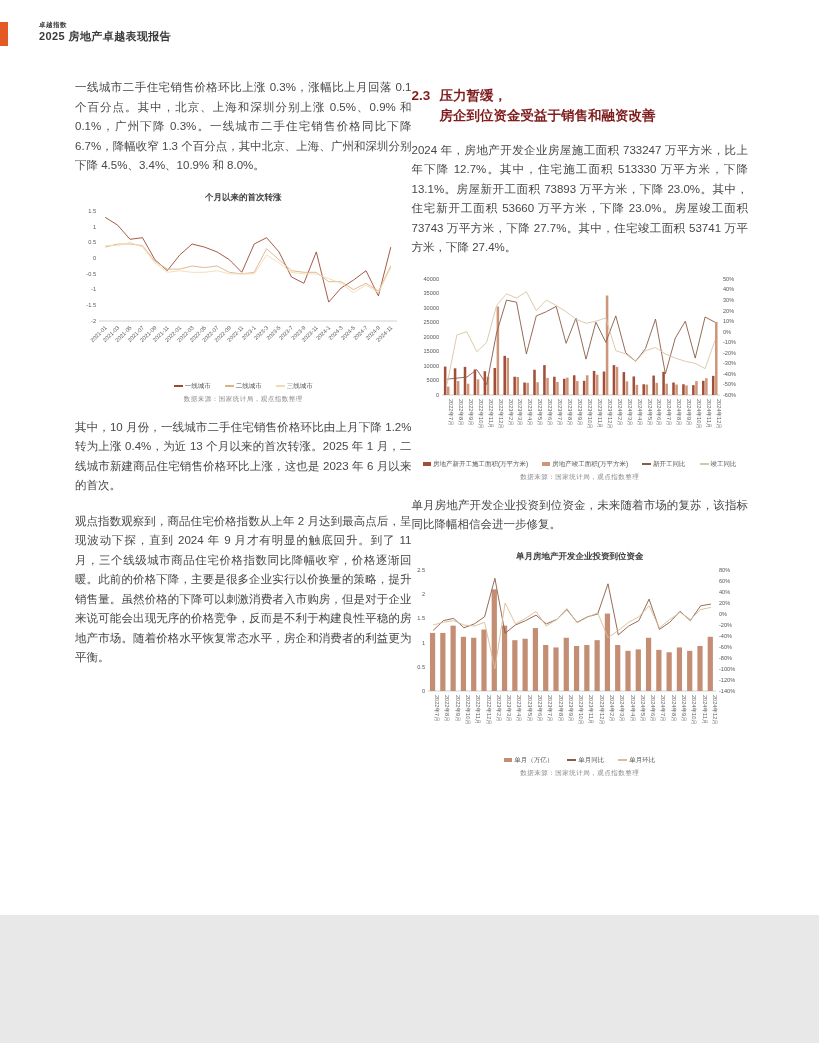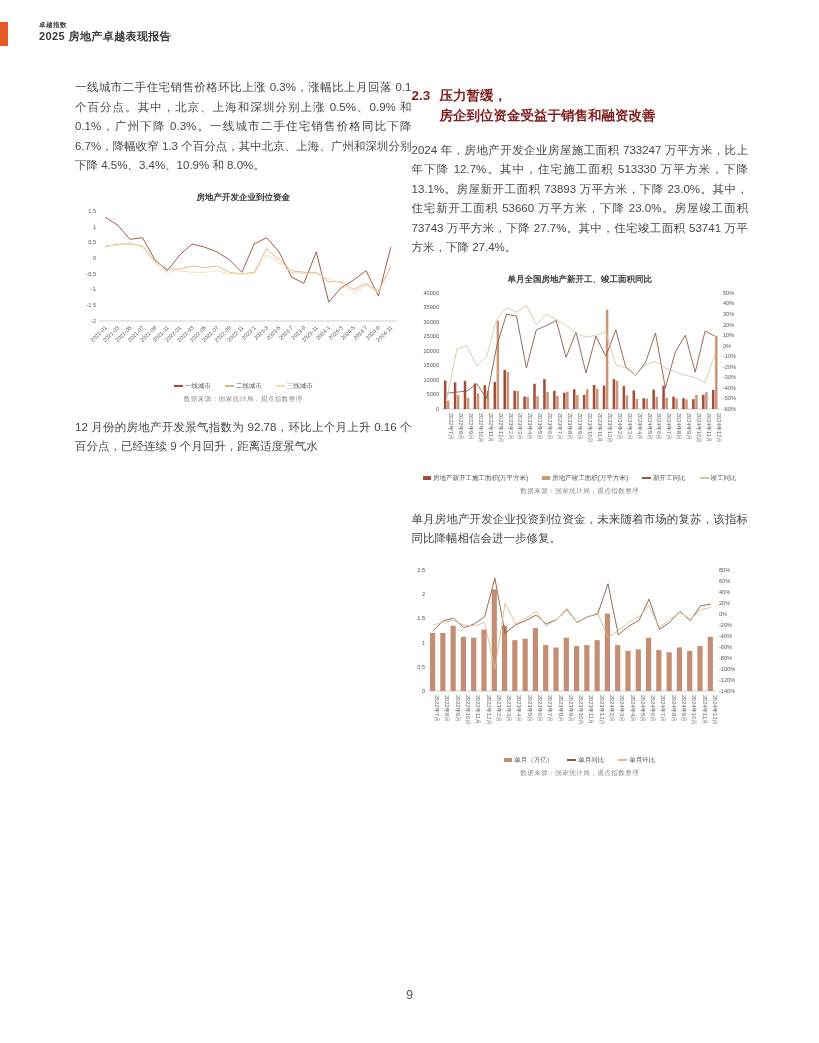--- a/index.html
+++ b/index.html
@@ -1,16 +1,16 @@
 <!DOCTYPE html>
 <html><head>
 <meta charset="utf-8">
 <style>
   html,body{margin:0;padding:0;background:#e8e8e8;}
-  .page{position:relative;width:819px;height:1043px;margin:0 auto;background:#ffffff;overflow:hidden;
+  .page{position:relative;width:819px;height:915px;margin:0 auto;background:#ffffff;overflow:hidden;
         font-family:"Liberation Sans","DejaVu Sans",sans-serif;color:#474747;}
   
   .hdr-block{position:absolute;left:0;top:22px;width:8px;height:24px;background:#E45A24;}
   .hdr-text{position:absolute;left:39px;top:21px;line-height:1.1;}
   .hdr-small{font-size:6.5px;font-weight:bold;color:#3f3f3f;letter-spacing:.5px;}
   .hdr-title{font-size:11px;font-weight:bold;color:#3a3a3a;letter-spacing:.4px;margin-top:2px;}
   
   .content{position:absolute;top:78px;left:75px;right:71px;display:flex;}
   .col{flex:1;min-width:0;}
   .para{font-size:11.5px;line-height:19.5px;text-align:justify;margin:0 0 16px 0;}
@@ -42,21 +42,21 @@
     <div class="hdr-small">卓越指数</div>
     <div class="hdr-title">2025 房地产卓越表现报告</div>
   </div>
 
   <div class="content">
 
     <div class="col">
       <p class="para">一线城市二手住宅销售价格环比上涨 0.3%，涨幅比上月回落 0.1 个百分点。其中，北京、上海和深圳分别上涨 0.5%、0.9% 和 0.1%，广州下降 0.3%。一线城市二手住宅销售价格同比下降 6.7%，降幅收窄 1.3 个百分点，其中北京、上海、广州和深圳分别下降 4.5%、3.4%、10.9% 和 8.0%。</p>
 
       <figure>
-        <div class="chart-title">房地产开发企业到位资金</div>
+        <div class="chart-title">个月以来的首次转涨</div>
         <svg class="chart-svg" viewBox="0 0 330 175" width="330" height="175">
             <line x1="24" y1="115" x2="322" y2="115" stroke="#b3b3b3" stroke-width="0.6"></line>
             <text x="21" y="6.9" text-anchor="end" class="tk">1.5</text>
             <text x="21" y="22.614285714285714" text-anchor="end" class="tk">1</text>
             <text x="21" y="38.32857142857143" text-anchor="end" class="tk">0.5</text>
             <text x="21" y="54.04285714285714" text-anchor="end" class="tk">0</text>
             <text x="21" y="69.75714285714287" text-anchor="end" class="tk">-0.5</text>
             <text x="21" y="85.47142857142858" text-anchor="end" class="tk">-1</text>
             <text x="21" y="101.18571428571428" text-anchor="end" class="tk">-1.5</text>
             <text x="21" y="116.9" text-anchor="end" class="tk">-2</text>
@@ -98,37 +98,37 @@
               <em>二线城市</em>
             </span>
             <span class="lg-item">
               <i class="sw-line" style="background: rgb(239, 221, 178);"></i>
               <em>三线城市</em>
             </span>
           </div>
         <div class="chart-source">数据来源：国家统计局，观点指数整理</div>
       </figure>
 
-      <p class="para">12 月份的房地产开发景气指数为 92.78，环比上个月上升 0.16 个百分点，已经连续 9 个月回升，距离适度景气水</p>
+      <p class="para">其中，10 月份，一线城市二手住宅销售价格环比由上月下降 1.2% 转为上涨 0.4%，为近 13 个月以来的首次转涨。2025 年 1 月，二线城市新建商品住宅销售价格环比上涨，这也是 2023 年 6 月以来的首次。</p>
+      <p class="para">观点指数观察到，商品住宅价格指数从上年 2 月达到最高点后，呈现波动下探，直到 2024 年 9 月才有明显的触底回升。到了 11 月，三个线级城市商品住宅价格指数同比降幅收窄，价格逐渐回暖。此前的价格下降，主要是很多企业实行以价换量的策略，提升销售量。虽然价格的下降可以刺激消费者入市购房，但是对于企业来说可能会出现无序的价格竞争，反而是不利于构建良性平稳的房地产市场。随着价格水平恢复常态水平，房企和消费者的利益更为平衡。</p>
     </div>
 
     <div class="col">
 
       <div class="sec">
         <span class="num">2.3</span>
         <span>
           <span style="display:block">压力暂缓，</span>
           <span style="display:block">房企到位资金受益于销售和融资改善</span>
         </span>
       </div>
 
       <p class="para">2024 年，房地产开发企业房屋施工面积 733247 万平方米，比上年下降 12.7%。其中，住宅施工面积 513330 万平方米，下降 13.1%。房屋新开工面积 73893 万平方米，下降 23.0%。其中，住宅新开工面积 53660 万平方米，下降 23.0%。房屋竣工面积 73743 万平方米，下降 27.7%。其中，住宅竣工面积 53741 万平方米，下降 27.4%。</p>
 
       <figure>
-        <div class="chart-title">单月全国房地产新开工、竣工面积同比</div>
         <svg class="chart-svg" viewBox="0 0 330 185" width="330" height="185">
             <line x1="30" y1="121" x2="308" y2="121" stroke="#b3b3b3" stroke-width="0.6"></line>
             <text x="27" y="6.9" text-anchor="end" class="tk">40000</text>
             <text x="27" y="21.4" text-anchor="end" class="tk">35000</text>
             <text x="27" y="35.9" text-anchor="end" class="tk">30000</text>
             <text x="27" y="50.4" text-anchor="end" class="tk">25000</text>
             <text x="27" y="64.9" text-anchor="end" class="tk">20000</text>
             <text x="27" y="79.4" text-anchor="end" class="tk">15000</text>
             <text x="27" y="93.9" text-anchor="end" class="tk">10000</text>
             <text x="27" y="108.4" text-anchor="end" class="tk">5000</text>
@@ -249,20 +249,21 @@
               <i class="sw-line" style="background: rgb(217, 197, 164);"></i>
               <em>竣工同比</em>
             </span>
           </div>
         <div class="chart-source">数据来源：国家统计局，观点指数整理</div>
       </figure>
 
       <p class="para">单月房地产开发企业投资到位资金，未来随着市场的复苏，该指标同比降幅相信会进一步修复。</p>
 
       <figure>
+        <div class="chart-title">单月房地产开发企业投资到位资金</div>
         <svg class="chart-svg" viewBox="0 0 330 190" width="330" height="190">
             <line x1="16" y1="126" x2="304" y2="126" stroke="#b3b3b3" stroke-width="0.6"></line>
             <text x="13" y="6.9" text-anchor="end" class="tk">2.5</text>
             <text x="13" y="31.1" text-anchor="end" class="tk">2</text>
             <text x="13" y="55.300000000000004" text-anchor="end" class="tk">1.5</text>
             <text x="13" y="79.5" text-anchor="end" class="tk">1</text>
             <text x="13" y="103.70000000000002" text-anchor="end" class="tk">0.5</text>
             <text x="13" y="127.9" text-anchor="end" class="tk">0</text>
             <text x="307" y="6.9" text-anchor="start" class="tk">80%</text>
             <text x="307" y="17.9" text-anchor="start" class="tk">60%</text>

